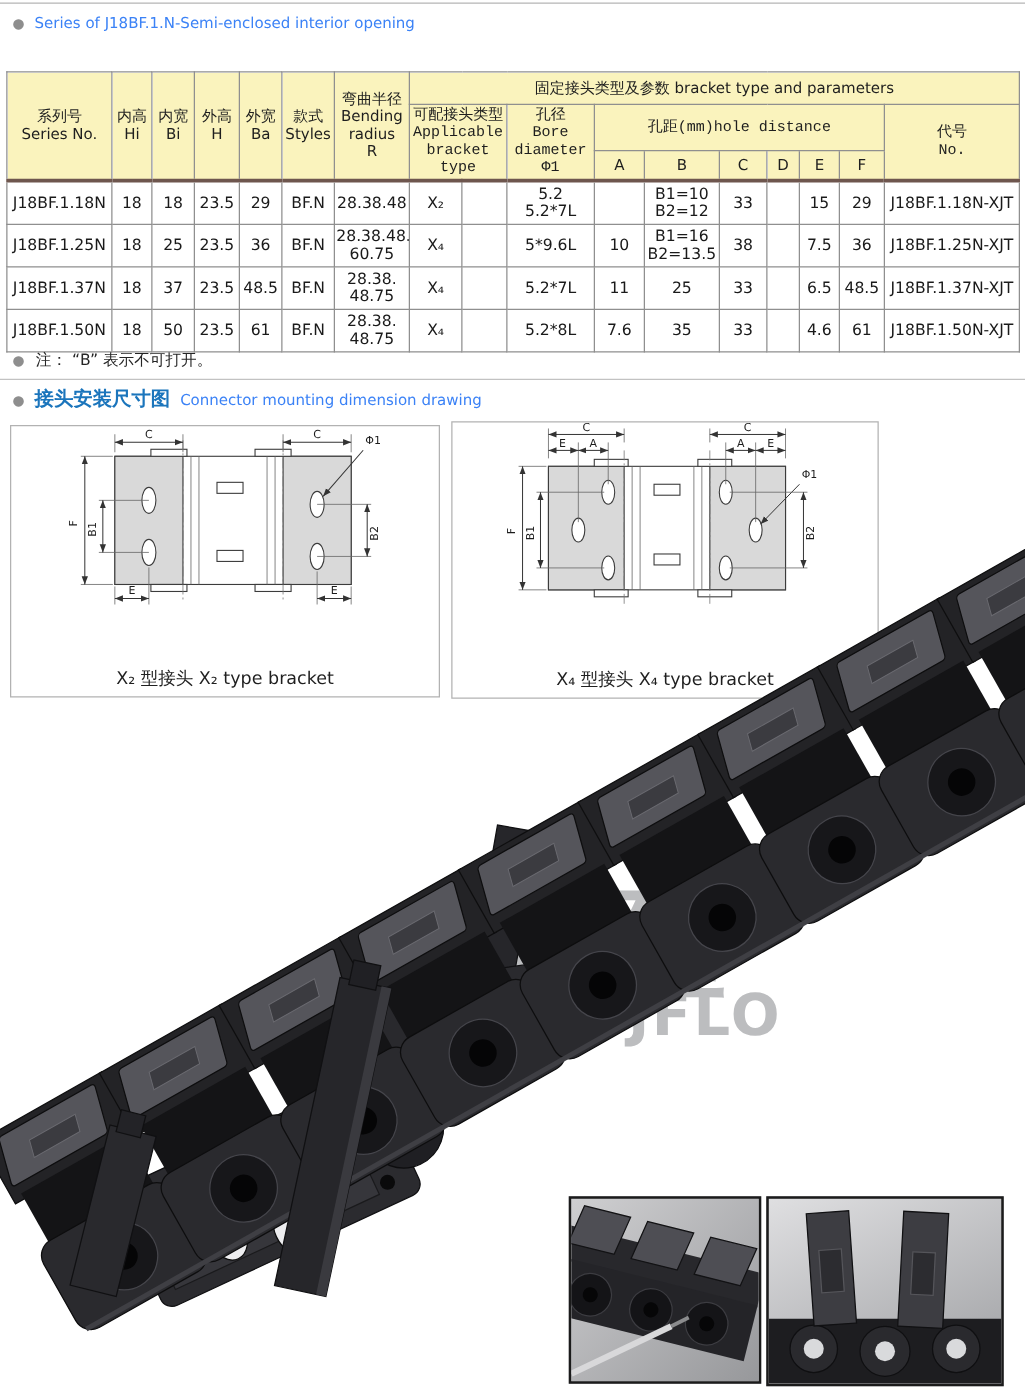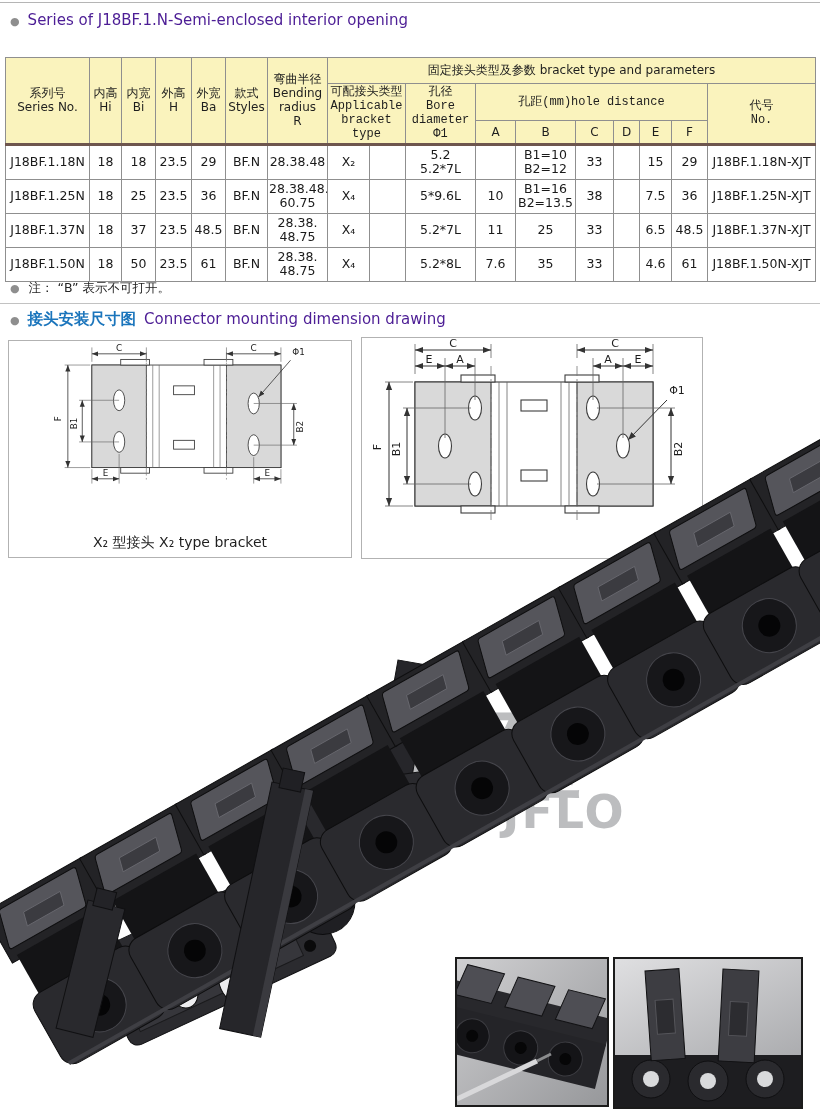--- a/index.html
+++ b/index.html
@@ -2,21 +2,21 @@
 <html><head>
 <meta charset="utf-8">
 <style>
   html,body{margin:0;padding:0;background:#fff;}
   .page{position:relative;width:820px;height:1120px;background:#fff;overflow:hidden;
         font-family:"DejaVu Sans","Liberation Sans",sans-serif;color:#222;}
   .topline{position:absolute;left:0;top:2px;width:820px;height:1px;background:#b5b5b5;}
   .sec-head{position:absolute;display:flex;align-items:baseline;gap:8px;white-space:nowrap;}
   .bullet{color:#8e8e8e;font-size:11px;}
   .cn{color:#1b75bc;font-weight:bold;font-size:15.5px;}
-  .en{color:#4c1d95;font-size:15px;}
+  .en{color:#3b82f6;font-size:12px;}
   #head1{left:10px;top:11px;}
   #head2{left:10px;top:309px;}
 
   table.spec{position:absolute;left:5px;top:57px;width:810px;border-collapse:collapse;table-layout:fixed;}
   .spec th,.spec td{border:1px solid #8f8f8f;text-align:center;vertical-align:middle;
       white-space:pre-line;padding:1px 1px;overflow:hidden;}
   .spec th{background:#faf3bd;font-weight:normal;font-size:12px;line-height:1.18;color:#1e1e1e;}
   .spec td{background:#fff;font-size:12.5px;line-height:1.12;height:31px;color:#1a1a1a;}
   .h1r{height:26px;} .h2r{height:34px;font-family:Liberation Mono, monospace;} .h3r{height:22px;}
   .sep{border-bottom:3px solid #6e564e !important;}
@@ -329,20 +329,21 @@
       <text class="dt" transform="translate(18,109) rotate(-90)">F</text>
       <line class="ext" x1="40" y1="70" x2="108" y2="70"></line>
       <line class="ext" x1="40" y1="146" x2="108" y2="146"></line>
       <line class="dim" x1="44" y1="70" x2="44" y2="146" marker-start="url(#a4)" marker-end="url(#a4)"></line>
       <text class="dt" transform="translate(37,111) rotate(-90)">B1</text>
       <line class="ext" x1="234" y1="70" x2="312" y2="70"></line>
       <line class="ext" x1="234" y1="146" x2="312" y2="146"></line>
       <line class="dim" x1="308" y1="70" x2="308" y2="146" marker-start="url(#a4)" marker-end="url(#a4)"></line>
       <text class="dt" transform="translate(319,111) rotate(-90)">B2</text>
     </svg>
+    <div class="caption">X₄ 型接头  X₄ type bracket</div>
   </div>
 
   <svg class="photo" viewBox="0 0 820 690">
     <defs>
       <g id="mod">
         <rect x="0" y="-175" width="112" height="58" fill="#232326" stroke="#0e0e0f"></rect>
         <rect x="8" y="-122" width="96" height="80" fill="#141416"></rect>
         <g transform="skewX(-14)">
           <rect x="-28" y="-170" width="88" height="40" rx="3" fill="#55555b" stroke="#0d0d0e"></rect>
           <rect x="-4" y="-156" width="42" height="14" fill="#3b3b40" stroke="#6a6a70" stroke-width="0.8"></rect>

